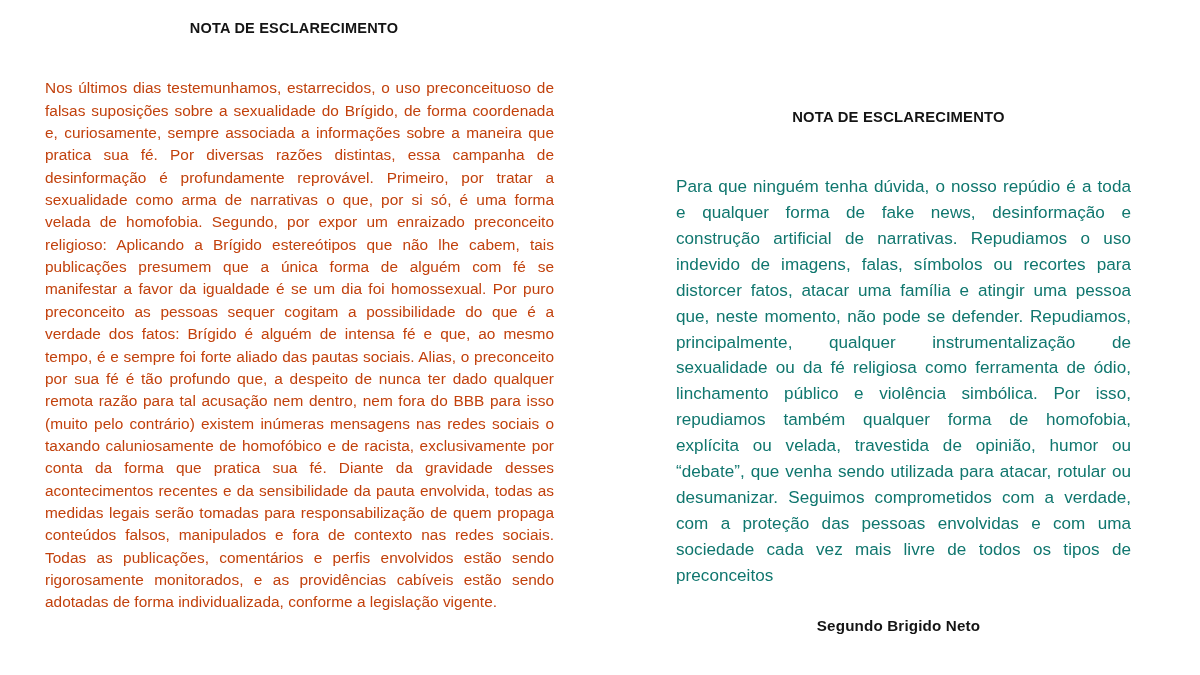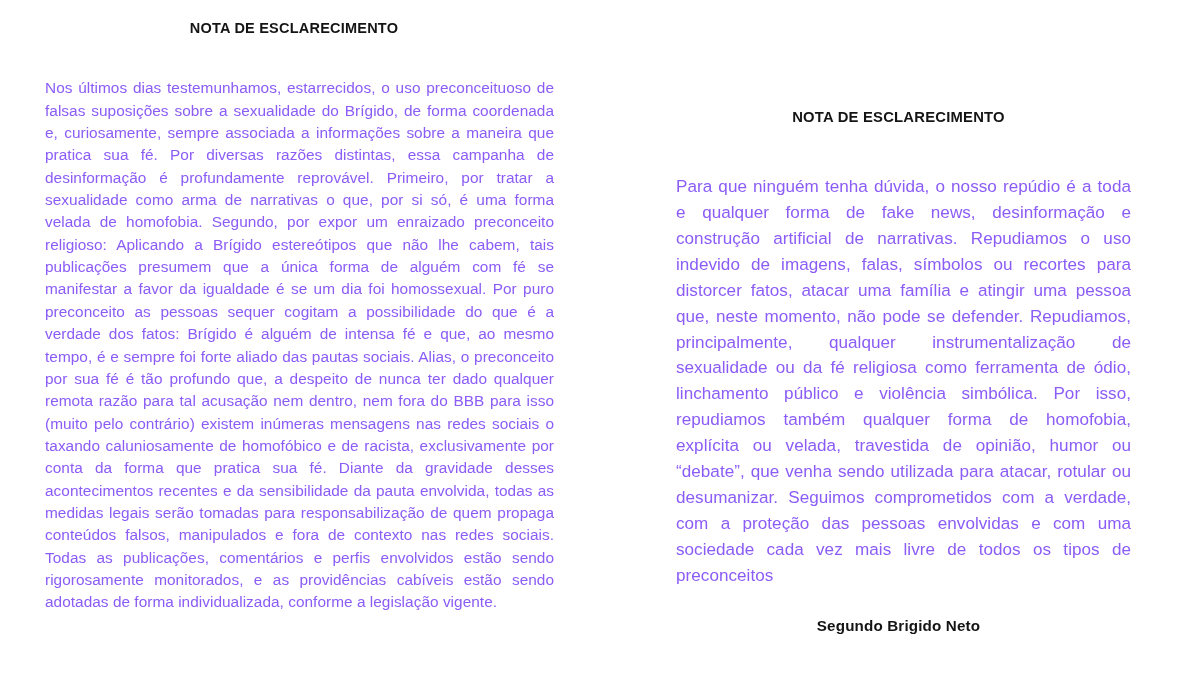--- a/index.html
+++ b/index.html
@@ -47,21 +47,21 @@
 
   .panel-left .body-text {
     position: absolute;
     top: 62px;
     left: 45px;
     width: 509px;
     text-align: justify;
     text-justify: inter-word;
     font-size: 15.4px;
     line-height: 22.35px;
-    color: #8b5cf6;
+    color: #c2410c;
     letter-spacing: 0.002em;
     -webkit-hyphens: none;
     hyphens: none;
   }
 
   .panel-left .body-text-clipped {
     position: absolute;
     top: 658px;
     left: 45px;
     width: 509px;
@@ -96,21 +96,21 @@
 
   .panel-right .body-text {
     position: absolute;
     top: 157px;
     left: 76px;
     width: 455px;
     text-align: justify;
     text-justify: inter-word;
     font-size: 17.1px;
     line-height: 25.9px;
-    color: #8b5cf6;
+    color: #0f766e;
     letter-spacing: 0.002em;
     -webkit-hyphens: none;
     hyphens: none;
   }
 
   .panel-right .signature {
     position: absolute;
     top: 617px;
     left: 76px;
     width: 445px;

